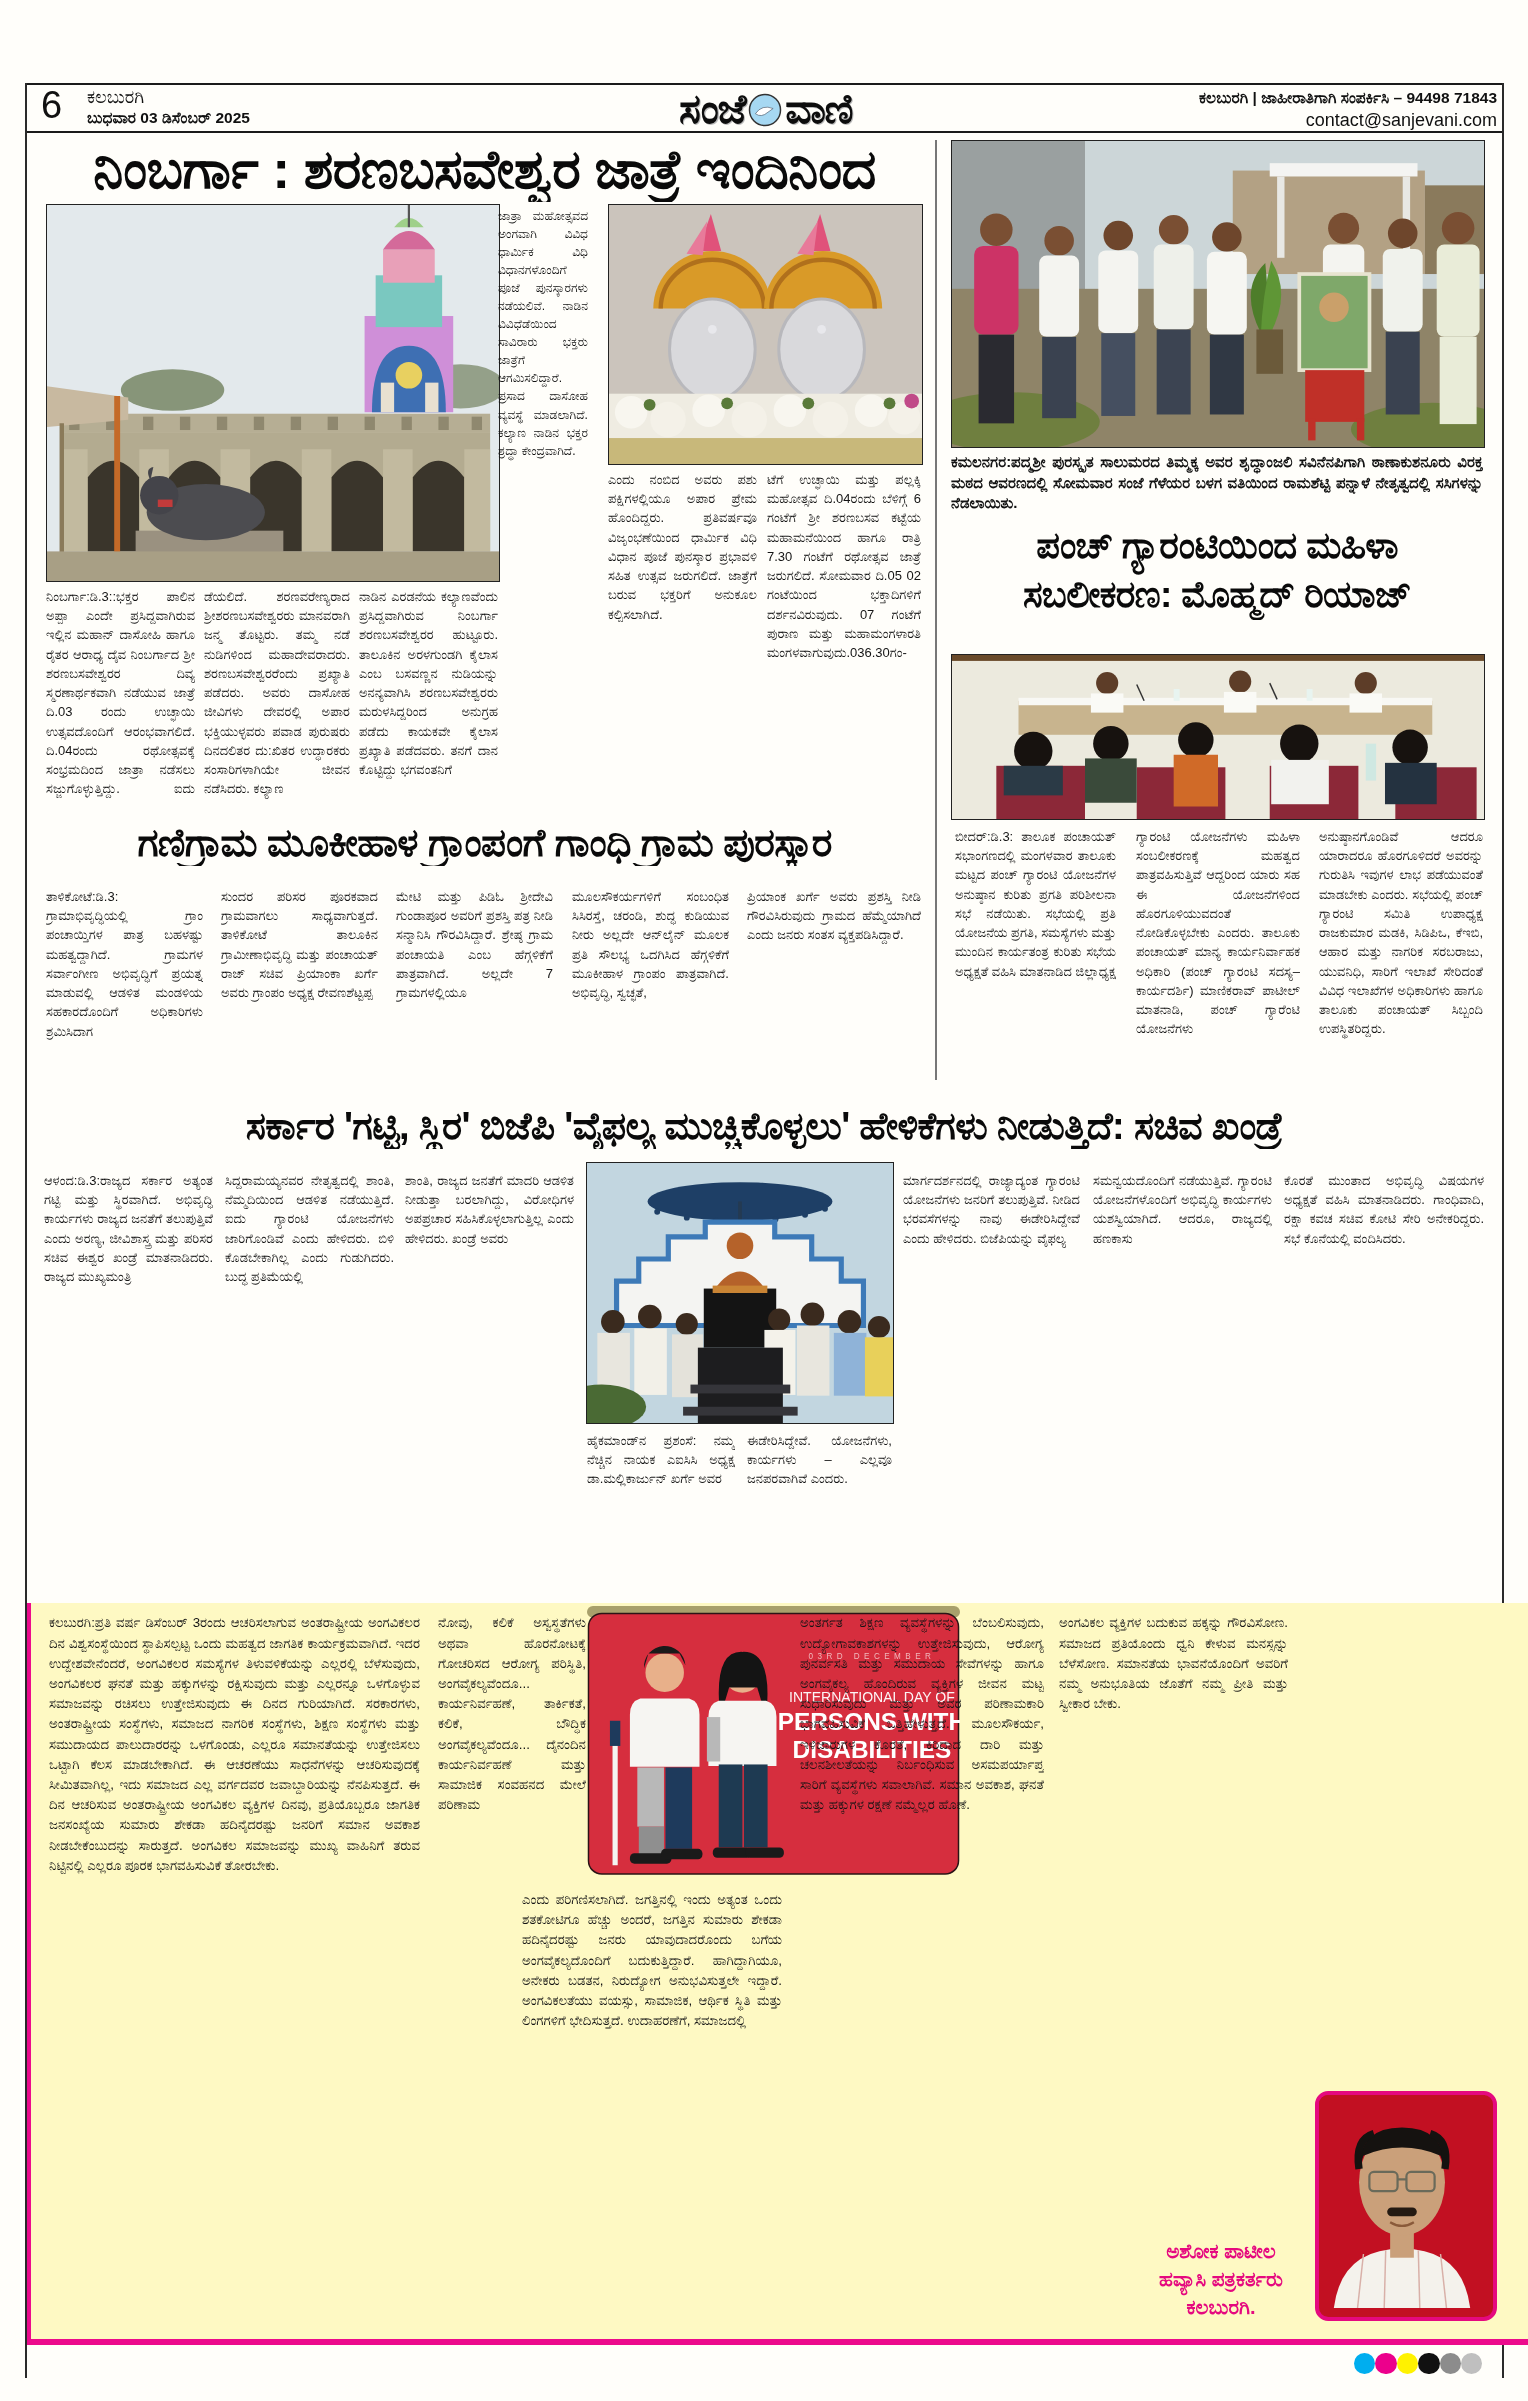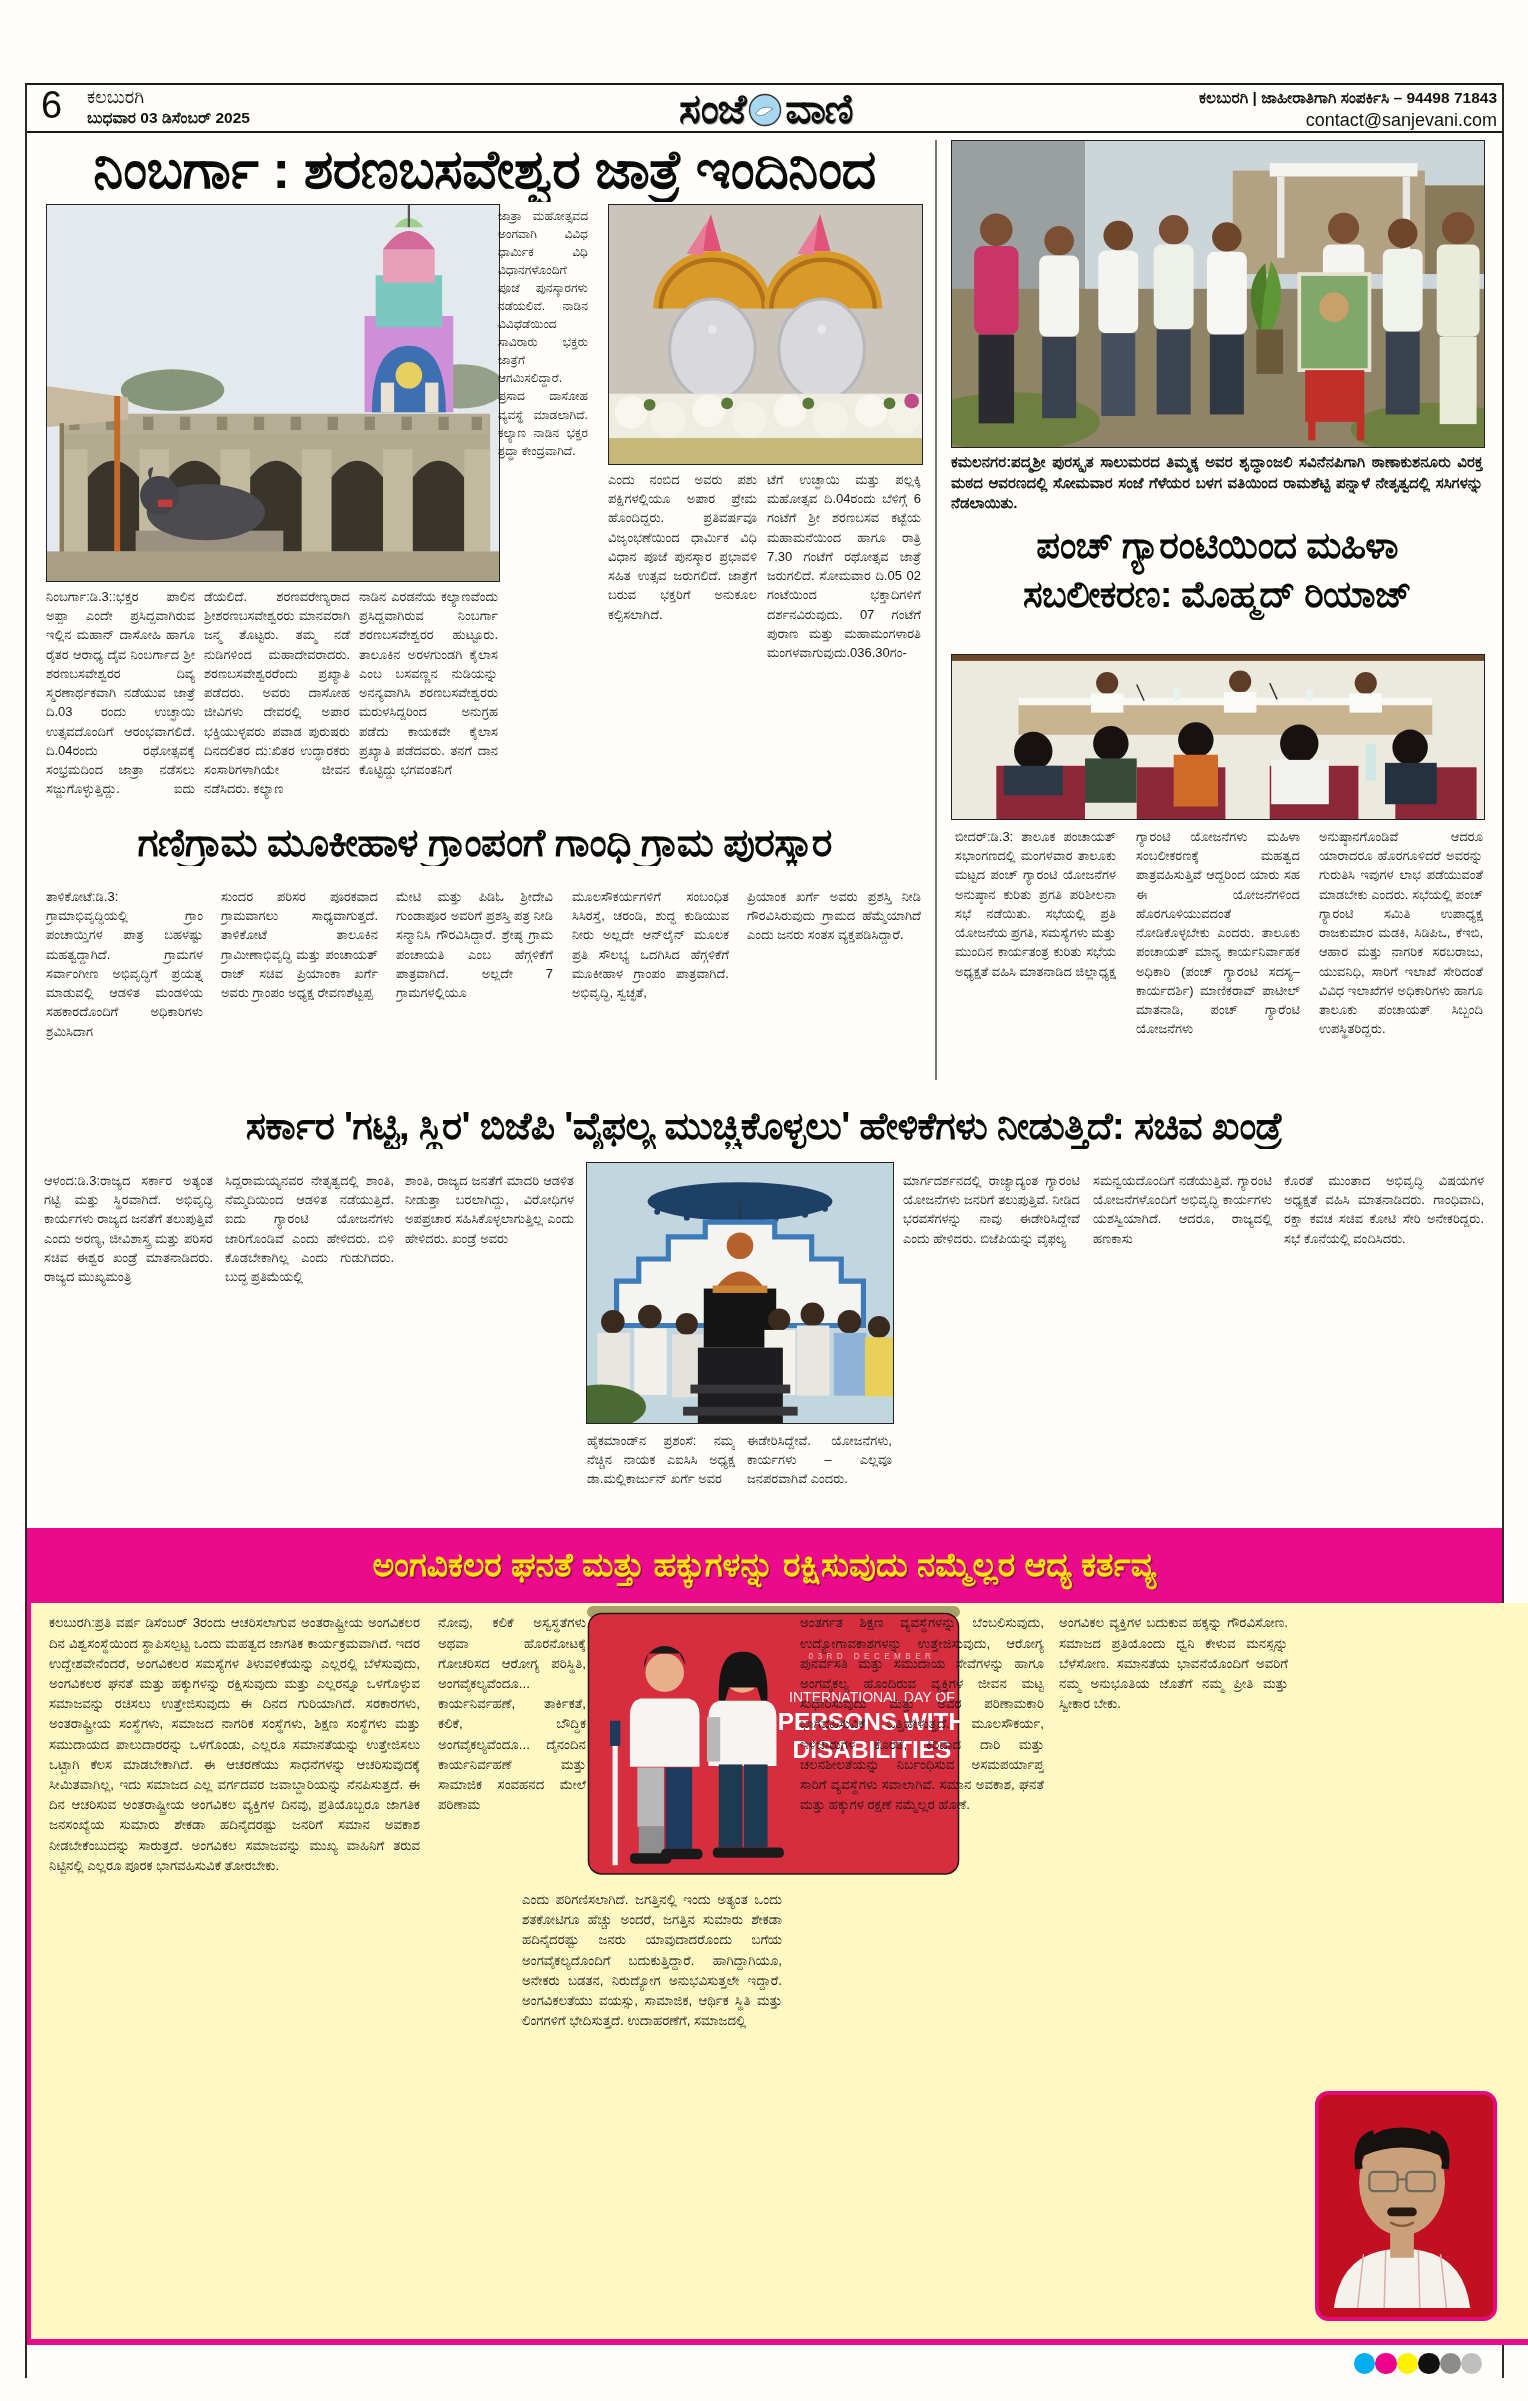--- a/index.html
+++ b/index.html
@@ -361,23 +361,20 @@
     </svg>
   </div>
 
   <div class="col" style="left:587px;top:1431px;width:148px;height:87px">ಹೈಕಮಾಂಡ್‌ನ ಪ್ರಶಂಸೆ: ನಮ್ಮ ನೆಚ್ಚಿನ ನಾಯಕ ಎಐಸಿಸಿ ಅಧ್ಯಕ್ಷ ಡಾ.ಮಲ್ಲಿಕಾರ್ಜುನ್ ಖರ್ಗೆ ಅವರ</div>
   <div class="col" style="left:747px;top:1431px;width:145px;height:87px">ಈಡೇರಿಸಿದ್ದೇವೆ. ಯೋಜನೆಗಳು, ಕಾರ್ಯಗಳು – ಎಲ್ಲವೂ ಜನಪರವಾಗಿವೆ ಎಂದರು.</div>
 
   <div class="col" style="left:903px;top:1171px;width:177px;height:349px">ಮಾರ್ಗದರ್ಶನದಲ್ಲಿ ರಾಜ್ಯಾದ್ಯಂತ ಗ್ಯಾರಂಟಿ ಯೋಜನೆಗಳು ಜನರಿಗೆ ತಲುಪುತ್ತಿವೆ. ನೀಡಿದ ಭರವಸೆಗಳನ್ನು ನಾವು ಈಡೇರಿಸಿದ್ದೇವೆ ಎಂದು ಹೇಳಿದರು. ಬಿಜೆಪಿಯನ್ನು ವೈಫಲ್ಯ</div>
   <div class="col" style="left:1093px;top:1171px;width:179px;height:349px">ಸಮನ್ವಯದೊಂದಿಗೆ ನಡೆಯುತ್ತಿವೆ. ಗ್ಯಾರಂಟಿ ಯೋಜನೆಗಳೊಂದಿಗೆ ಅಭಿವೃದ್ಧಿ ಕಾರ್ಯಗಳು ಯಶಸ್ವಿಯಾಗಿದೆ. ಆದರೂ, ರಾಜ್ಯದಲ್ಲಿ ಹಣಕಾಸು</div>
   <div class="col" style="left:1284px;top:1171px;width:200px;height:349px">ಕೊರತೆ ಮುಂತಾದ ಅಭಿವೃದ್ಧಿ ವಿಷಯಗಳ ಅಧ್ಯಕ್ಷತೆ ವಹಿಸಿ ಮಾತನಾಡಿದರು. ಗಾಂಧಿವಾದಿ, ರಕ್ಷಾ ಕವಚ ಸಚಿವ ಕೋಟಿ ಸೇರಿ ಅನೇಕರಿದ್ದರು. ಸಭೆ ಕೊನೆಯಲ್ಲಿ ವಂದಿಸಿದರು.</div>
 
-  <div class="banner">
-    <span>ಅಂಗವಿಕಲರ ಘನತೆ ಮತ್ತು ಹಕ್ಕುಗಳನ್ನು ರಕ್ಷಿಸುವುದು ನಮ್ಮೆಲ್ಲರ ಆದ್ಯ ಕರ್ತವ್ಯ</span>
-  </div>
 
   <div class="bottombox">
     <div class="col" style="left:18px;top:10.4px;width:371px;height:714px">ಕಲಬುರಗಿ:ಪ್ರತಿ ವರ್ಷ ಡಿಸೆಂಬರ್ 3ರಂದು ಆಚರಿಸಲಾಗುವ ಅಂತರಾಷ್ಟ್ರೀಯ ಅಂಗವಿಕಲರ ದಿನ ವಿಶ್ವಸಂಸ್ಥೆಯಿಂದ ಸ್ಥಾಪಿಸಲ್ಪಟ್ಟ ಒಂದು ಮಹತ್ವದ ಜಾಗತಿಕ ಕಾರ್ಯಕ್ರಮವಾಗಿದೆ. ಇದರ ಉದ್ದೇಶವೇನೆಂದರೆ, ಅಂಗವಿಕಲರ ಸಮಸ್ಯೆಗಳ ತಿಳುವಳಿಕೆಯನ್ನು ಎಲ್ಲರಲ್ಲಿ ಬೆಳೆಸುವುದು, ಅಂಗವಿಕಲರ ಘನತೆ ಮತ್ತು ಹಕ್ಕುಗಳನ್ನು ರಕ್ಷಿಸುವುದು ಮತ್ತು ಎಲ್ಲರನ್ನೂ ಒಳಗೊಳ್ಳುವ ಸಮಾಜವನ್ನು ರಚಿಸಲು ಉತ್ತೇಜಿಸುವುದು ಈ ದಿನದ ಗುರಿಯಾಗಿದೆ. ಸರಕಾರಗಳು, ಅಂತರಾಷ್ಟ್ರೀಯ ಸಂಸ್ಥೆಗಳು, ಸಮಾಜದ ನಾಗರಿಕ ಸಂಸ್ಥೆಗಳು, ಶಿಕ್ಷಣ ಸಂಸ್ಥೆಗಳು ಮತ್ತು ಸಮುದಾಯದ ಪಾಲುದಾರರನ್ನು ಒಳಗೊಂಡು, ಎಲ್ಲರೂ ಸಮಾನತೆಯನ್ನು ಉತ್ತೇಜಿಸಲು ಒಟ್ಟಾಗಿ ಕೆಲಸ ಮಾಡಬೇಕಾಗಿದೆ. ಈ ಆಚರಣೆಯು ಸಾಧನೆಗಳನ್ನು ಆಚರಿಸುವುದಕ್ಕೆ ಸೀಮಿತವಾಗಿಲ್ಲ, ಇದು ಸಮಾಜದ ಎಲ್ಲ ವರ್ಗದವರ ಜವಾಬ್ದಾರಿಯನ್ನು ನೆನಪಿಸುತ್ತದೆ. ಈ ದಿನ ಆಚರಿಸುವ ಅಂತರಾಷ್ಟ್ರೀಯ ಅಂಗವಿಕಲ ವ್ಯಕ್ತಿಗಳ ದಿನವು, ಪ್ರತಿಯೊಬ್ಬರೂ ಜಾಗತಿಕ ಜನಸಂಖ್ಯೆಯ ಸುಮಾರು ಶೇಕಡಾ ಹದಿನೈದರಷ್ಟು ಜನರಿಗೆ ಸಮಾನ ಅವಕಾಶ ನೀಡಬೇಕೆಂಬುದನ್ನು ಸಾರುತ್ತದೆ. ಅಂಗವಿಕಲ ಸಮಾಜವನ್ನು ಮುಖ್ಯ ವಾಹಿನಿಗೆ ತರುವ ನಿಟ್ಟಿನಲ್ಲಿ ಎಲ್ಲರೂ ಪೂರಕ ಭಾಗವಹಿಸುವಿಕೆ ತೋರಬೇಕು.</div>
     <div class="col" style="left:407px;top:10.4px;width:148px;height:263px">ನೋವು, ಕಲಿಕೆ ಅಸ್ವಸ್ಥತೆಗಳು ಅಥವಾ ಹೊರನೋಟಕ್ಕೆ ಗೋಚರಿಸದ ಆರೋಗ್ಯ ಪರಿಸ್ಥಿತಿ, ಅಂಗವೈಕಲ್ಯವೆಂದೂ... ಕಾರ್ಯನಿರ್ವಹಣೆ, ತಾರ್ಕಿಕತೆ, ಕಲಿಕೆ, ಬೌದ್ಧಿಕ ಅಂಗವೈಕಲ್ಯವೆಂದೂ... ದೈನಂದಿನ ಕಾರ್ಯನಿರ್ವಹಣೆ ಮತ್ತು ಸಾಮಾಜಿಕ ಸಂವಹನದ ಮೇಲೆ ಪರಿಣಾಮ</div>
 
     <div class="graphicwrap">
       <svg width="373" height="271" viewBox="0 0 504 366" preserveAspectRatio="none">
         <rect x="0" y="0" width="504" height="16" rx="8" fill="#a8a06b"></rect>
         <rect x="2" y="10" width="500" height="352" rx="18" fill="#d62e3e" stroke="#2a1416" stroke-width="2"></rect>
         <g>
@@ -406,20 +403,25 @@
         <text x="385" y="130" text-anchor="middle" font-family="Liberation Sans, sans-serif" font-size="19" fill="#ffffff" opacity="0.95">INTERNATIONAL DAY OF</text>
         <text x="385" y="168" text-anchor="middle" font-family="Liberation Sans, sans-serif" font-size="33" font-weight="bold" fill="#ffffff">PERSONS WITH</text>
         <text x="385" y="205" text-anchor="middle" font-family="Liberation Sans, sans-serif" font-size="33" font-weight="bold" fill="#ffffff">DISABILITIES</text>
       </svg>
     </div>
 
     <div class="col" style="left:491px;top:287px;width:260px;height:432px">ಎಂದು ಪರಿಗಣಿಸಲಾಗಿದೆ. ಜಗತ್ತಿನಲ್ಲಿ ಇಂದು ಅತ್ಯಂತ ಒಂದು ಶತಕೋಟಿಗೂ ಹೆಚ್ಚು ಅಂದರೆ, ಜಗತ್ತಿನ ಸುಮಾರು ಶೇಕಡಾ ಹದಿನೈದರಷ್ಟು ಜನರು ಯಾವುದಾದರೊಂದು ಬಗೆಯ ಅಂಗವೈಕಲ್ಯದೊಂದಿಗೆ ಬದುಕುತ್ತಿದ್ದಾರೆ. ಹಾಗಿದ್ದಾಗಿಯೂ, ಅನೇಕರು ಬಡತನ, ನಿರುದ್ಯೋಗ ಅನುಭವಿಸುತ್ತಲೇ ಇದ್ದಾರೆ. ಅಂಗವಿಕಲತೆಯು ವಯಸ್ಸು, ಸಾಮಾಜಿಕ, ಆರ್ಥಿಕ ಸ್ಥಿತಿ ಮತ್ತು ಲಿಂಗಗಳಿಗೆ ಭೇದಿಸುತ್ತದೆ. ಉದಾಹರಣೆಗೆ, ಸಮಾಜದಲ್ಲಿ</div>
     <div class="col" style="left:769px;top:10.4px;width:244px;height:710px">ಅಂತರ್ಗತ ಶಿಕ್ಷಣ ವ್ಯವಸ್ಥೆಗಳನ್ನು ಬೆಂಬಲಿಸುವುದು, ಉದ್ಯೋಗಾವಕಾಶಗಳನ್ನು ಉತ್ತೇಜಿಸುವುದು, ಆರೋಗ್ಯ ಪುನರ್ವಸತಿ ಮತ್ತು ಸಮುದಾಯ ಸೇವೆಗಳನ್ನು ಹಾಗೂ ಅಂಗವೈಕಲ್ಯ ಹೊಂದಿರುವ ವ್ಯಕ್ತಿಗಳ ಜೀವನ ಮಟ್ಟ ಸುಧಾರಿಸುವುದು ಮತ್ತು ಅವರ ಪರಿಣಾಮಕಾರಿ ಭಾಗವಹಿಸುವಿಕೆ ಒತ್ತಿಹೇಳುತ್ತದೆ. ಮೂಲಸೌಕರ್ಯ, ಇಳಿಜಾರುಗಳ ಕೊರತೆ, ಕಿರಿದಾದ ದಾರಿ ಮತ್ತು ಚಲನಶೀಲತೆಯನ್ನು ನಿರ್ಬಂಧಿಸುವ ಅಸಮಪರ್ಯಾಪ್ತ ಸಾರಿಗೆ ವ್ಯವಸ್ಥೆಗಳು ಸವಾಲಾಗಿವೆ. ಸಮಾನ ಅವಕಾಶ, ಘನತೆ ಮತ್ತು ಹಕ್ಕುಗಳ ರಕ್ಷಣೆ ನಮ್ಮೆಲ್ಲರ ಹೊಣೆ.</div>
     <div class="col" style="left:1028px;top:10.4px;width:229px;height:614px">ಅಂಗವಿಕಲ ವ್ಯಕ್ತಿಗಳ ಬದುಕುವ ಹಕ್ಕನ್ನು ಗೌರವಿಸೋಣ. ಸಮಾಜದ ಪ್ರತಿಯೊಂದು ಧ್ವನಿ ಕೇಳುವ ಮನಸ್ಸನ್ನು ಬೆಳೆಸೋಣ. ಸಮಾನತೆಯ ಭಾವನೆಯೊಂದಿಗೆ ಅವರಿಗೆ ನಮ್ಮ ಅನುಭೂತಿಯ ಜೊತೆಗೆ ನಮ್ಮ ಪ್ರೀತಿ ಮತ್ತು ಸ್ವೀಕಾರ ಬೇಕು.</div>
 
+    <div class="credit">
+      <div>ಅಶೋಕ ಪಾಟೀಲ</div>
+      <div>ಹವ್ಯಾಸಿ ಪತ್ರಕರ್ತರು</div>
+      <div>ಕಲಬುರಗಿ.</div>
+    </div>
 
     <div class="authorbox">
       <svg width="166" height="213" viewBox="0 0 224 288" preserveAspectRatio="none">
         <rect width="224" height="288" fill="#c21022"></rect>
         <path d="M20 288 q10 -80 92 -80 q82 0 92 80 z" fill="#f4f2ec"></path>
         <g stroke="#d8b0a8" stroke-width="2">
             <line x1="60" y1="215" x2="52" y2="288"></line>
             <line x1="90" y1="210" x2="88" y2="288"></line>
             <line x1="134" y1="210" x2="136" y2="288"></line>
             <line x1="164" y1="215" x2="172" y2="288"></line>

